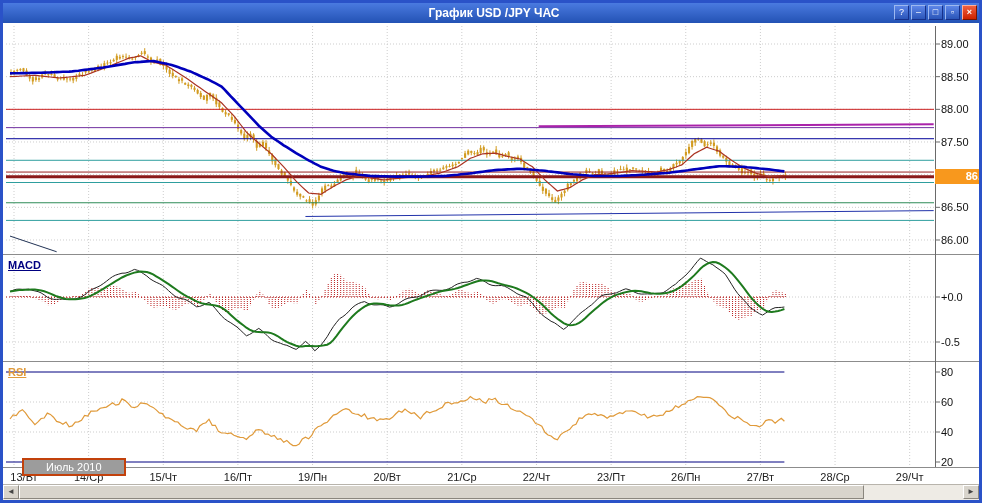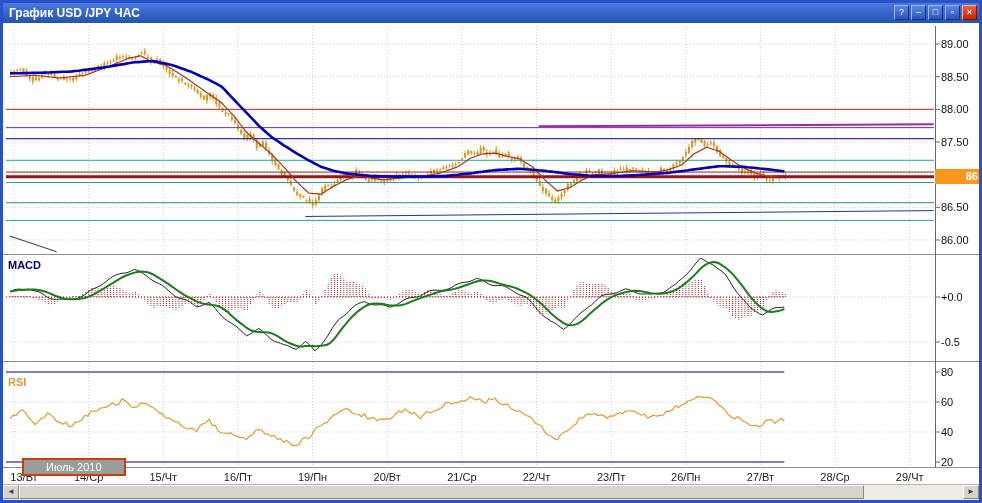--- a/index.html
+++ b/index.html
@@ -1,36 +1,36 @@
 <!DOCTYPE html>
 <html><head>
 <meta charset="utf-8">
 <style>
   html,body{margin:0;padding:0;background:#e8e8e8;}
   #root{position:relative;width:982px;height:503px;box-sizing:border-box;border:3px solid #2a52c8;
         background:#fff;font-family:"Liberation Sans",sans-serif;overflow:hidden;}
   .title-bar{position:absolute;top:0;left:0;right:0;height:20px;
         background:linear-gradient(180deg,#4a7ae0 0%,#2352b4 100%);
         color:#fff;display:flex;align-items:center;padding-left:6px;
-        font-size:12px;font-weight:bold;z-index:5;}
+        font-size:12px;font-weight:bold;z-index:5;justify-content:center;}
   #win-buttons{position:absolute;right:2px;top:2px;display:flex;z-index:6;}
   .tb-btn{width:15px;height:15px;margin-left:2px;box-sizing:border-box;
         background:linear-gradient(180deg,#5d86e8,#2a55b8);
         border:1px solid;border-color:#9db8f0 #16308a #16308a #9db8f0;
         color:#fff;font-size:9px;line-height:13px;text-align:center;cursor:default;}
   .tb-close{background:linear-gradient(180deg,#f06040,#cc2200);
         border-color:#ffb09a #7a1500 #7a1500 #ffb09a;font-weight:bold;}
   svg{position:absolute;left:0;top:0;}
   svg text{font-family:"Liberation Sans",sans-serif;}
   .legend{position:absolute;left:5px;top:24px;font-size:11px;z-index:3;background:transparent;}
   .legend .fast{color:#cc1111;}
   .legend .slow{color:#000099;margin-left:8px;}
-  .panel-label{position:absolute;font-size:11px;font-weight:bold;z-index:3;}
+  .panel-label{position:absolute;font-size:11px;font-weight:bold;z-index:3;text-decoration:underline;}
   #macd-label{left:5px;top:256px;color:#000080;}
-  #rsi-label{left:5px;top:373px;color:#e09a3a;}
+  #rsi-label{left:5px;top:363px;color:#e09a3a;}
   #month-box{position:absolute;left:19px;top:455px;background:#9c9c9c;color:#fff;
         font-size:11px;padding:1px 22px;border:2px solid #c2410c;z-index:3;}
   #price-tag{position:absolute;left:932px;top:166px;width:45px;height:15px;background:#f8981d;
         color:#fff;font-size:11px;font-weight:bold;text-align:center;line-height:15px;z-index:3;padding-left:22px;}
   .scrollbar{position:absolute;left:0;right:0;bottom:0;height:15px;background:#eeebe5;
         border-top:1px solid #b8b4ac;z-index:4;}
   .sb-btn{position:absolute;top:0;width:16px;height:14px;background:#d8d4cc;box-sizing:border-box;
         border:1px solid;border-color:#fff #8a867e #8a867e #fff;
         font-size:8px;line-height:12px;text-align:center;color:#444;}
   .sb-left{left:0;} .sb-right{right:0;}

